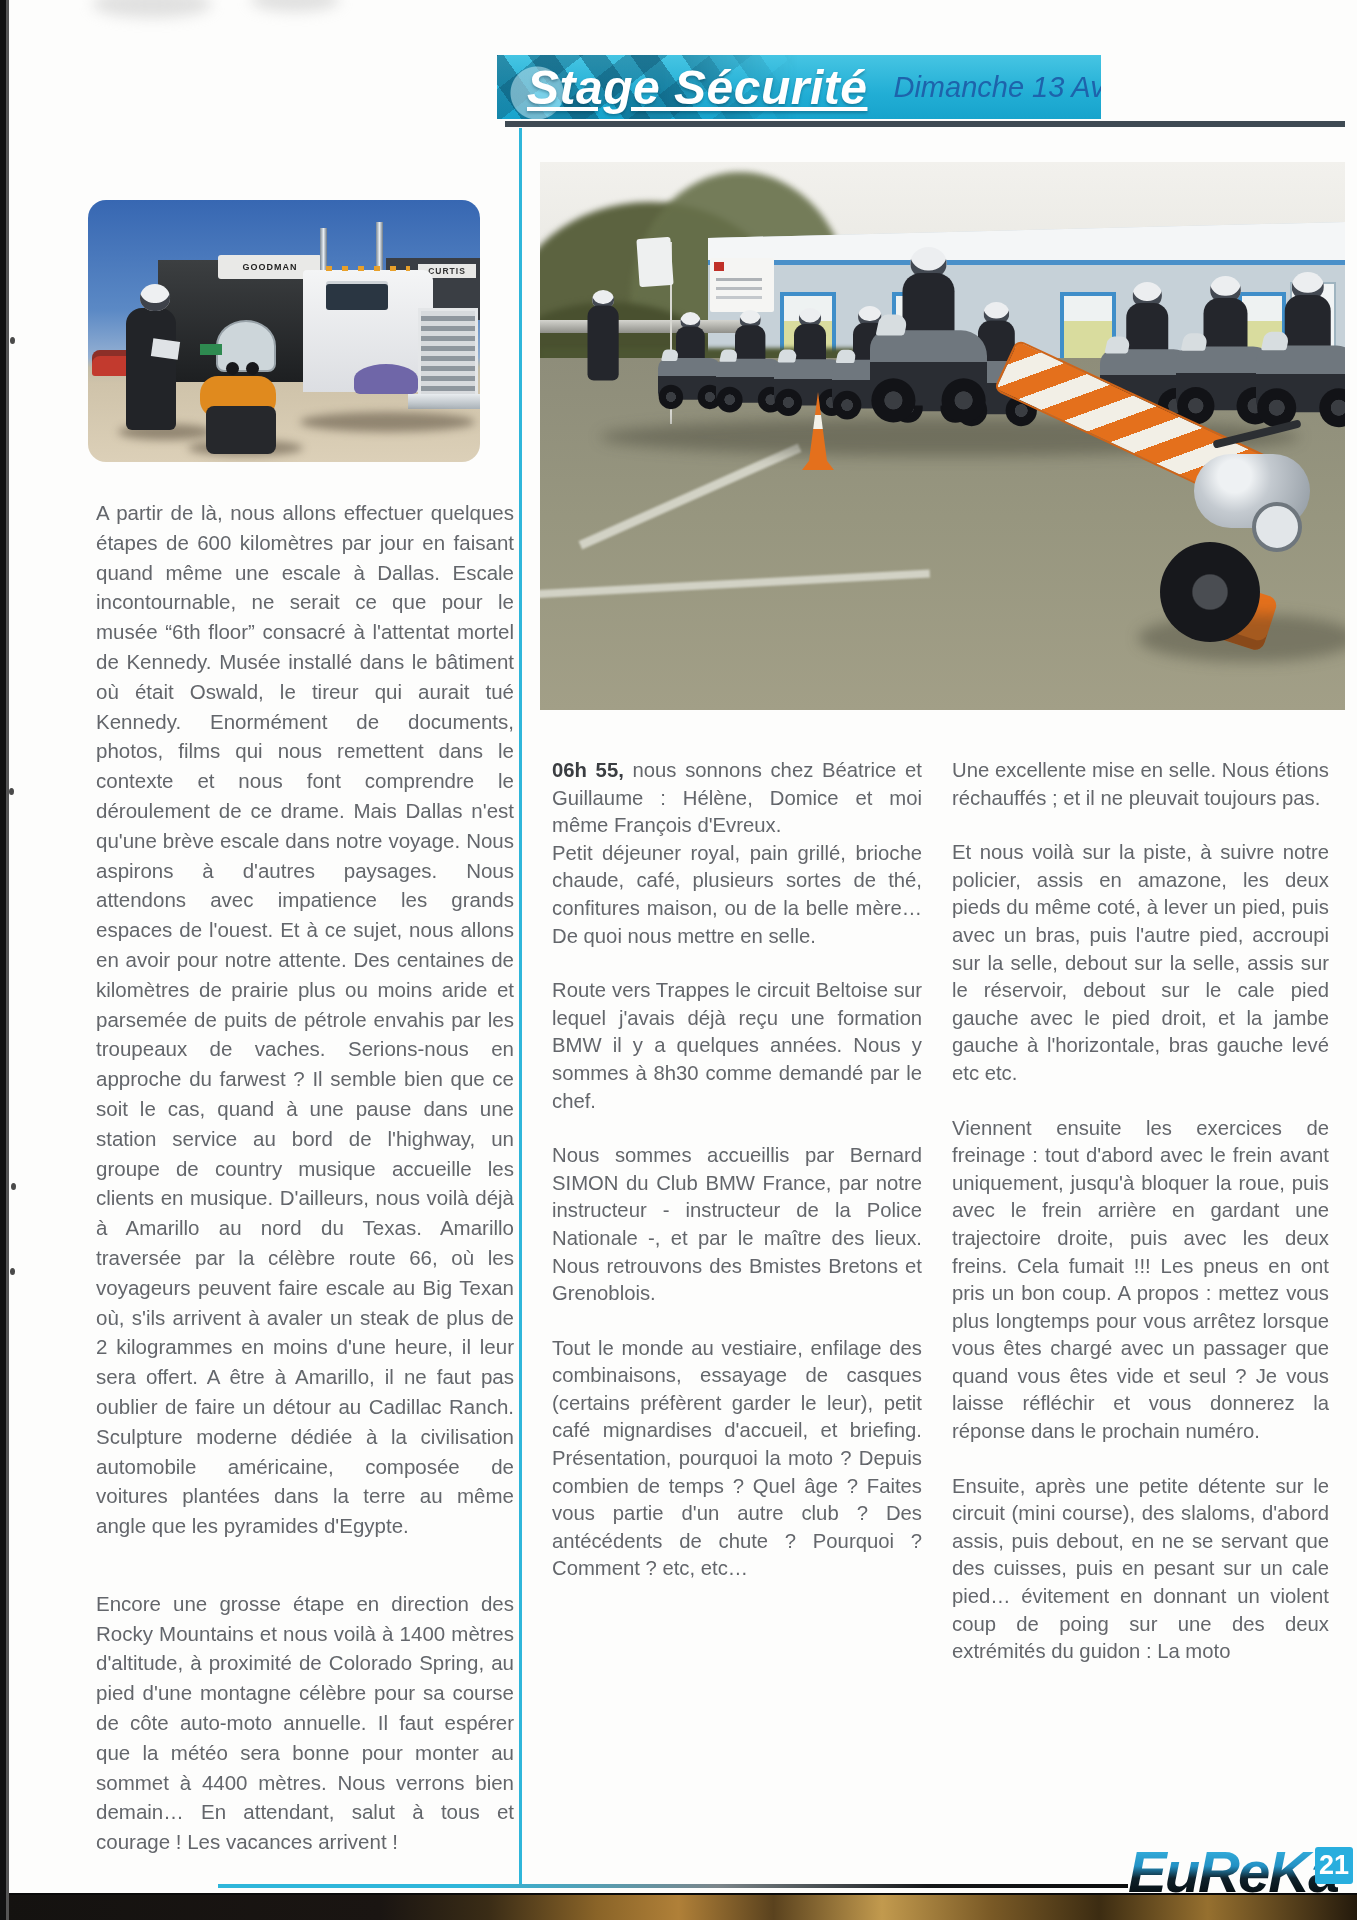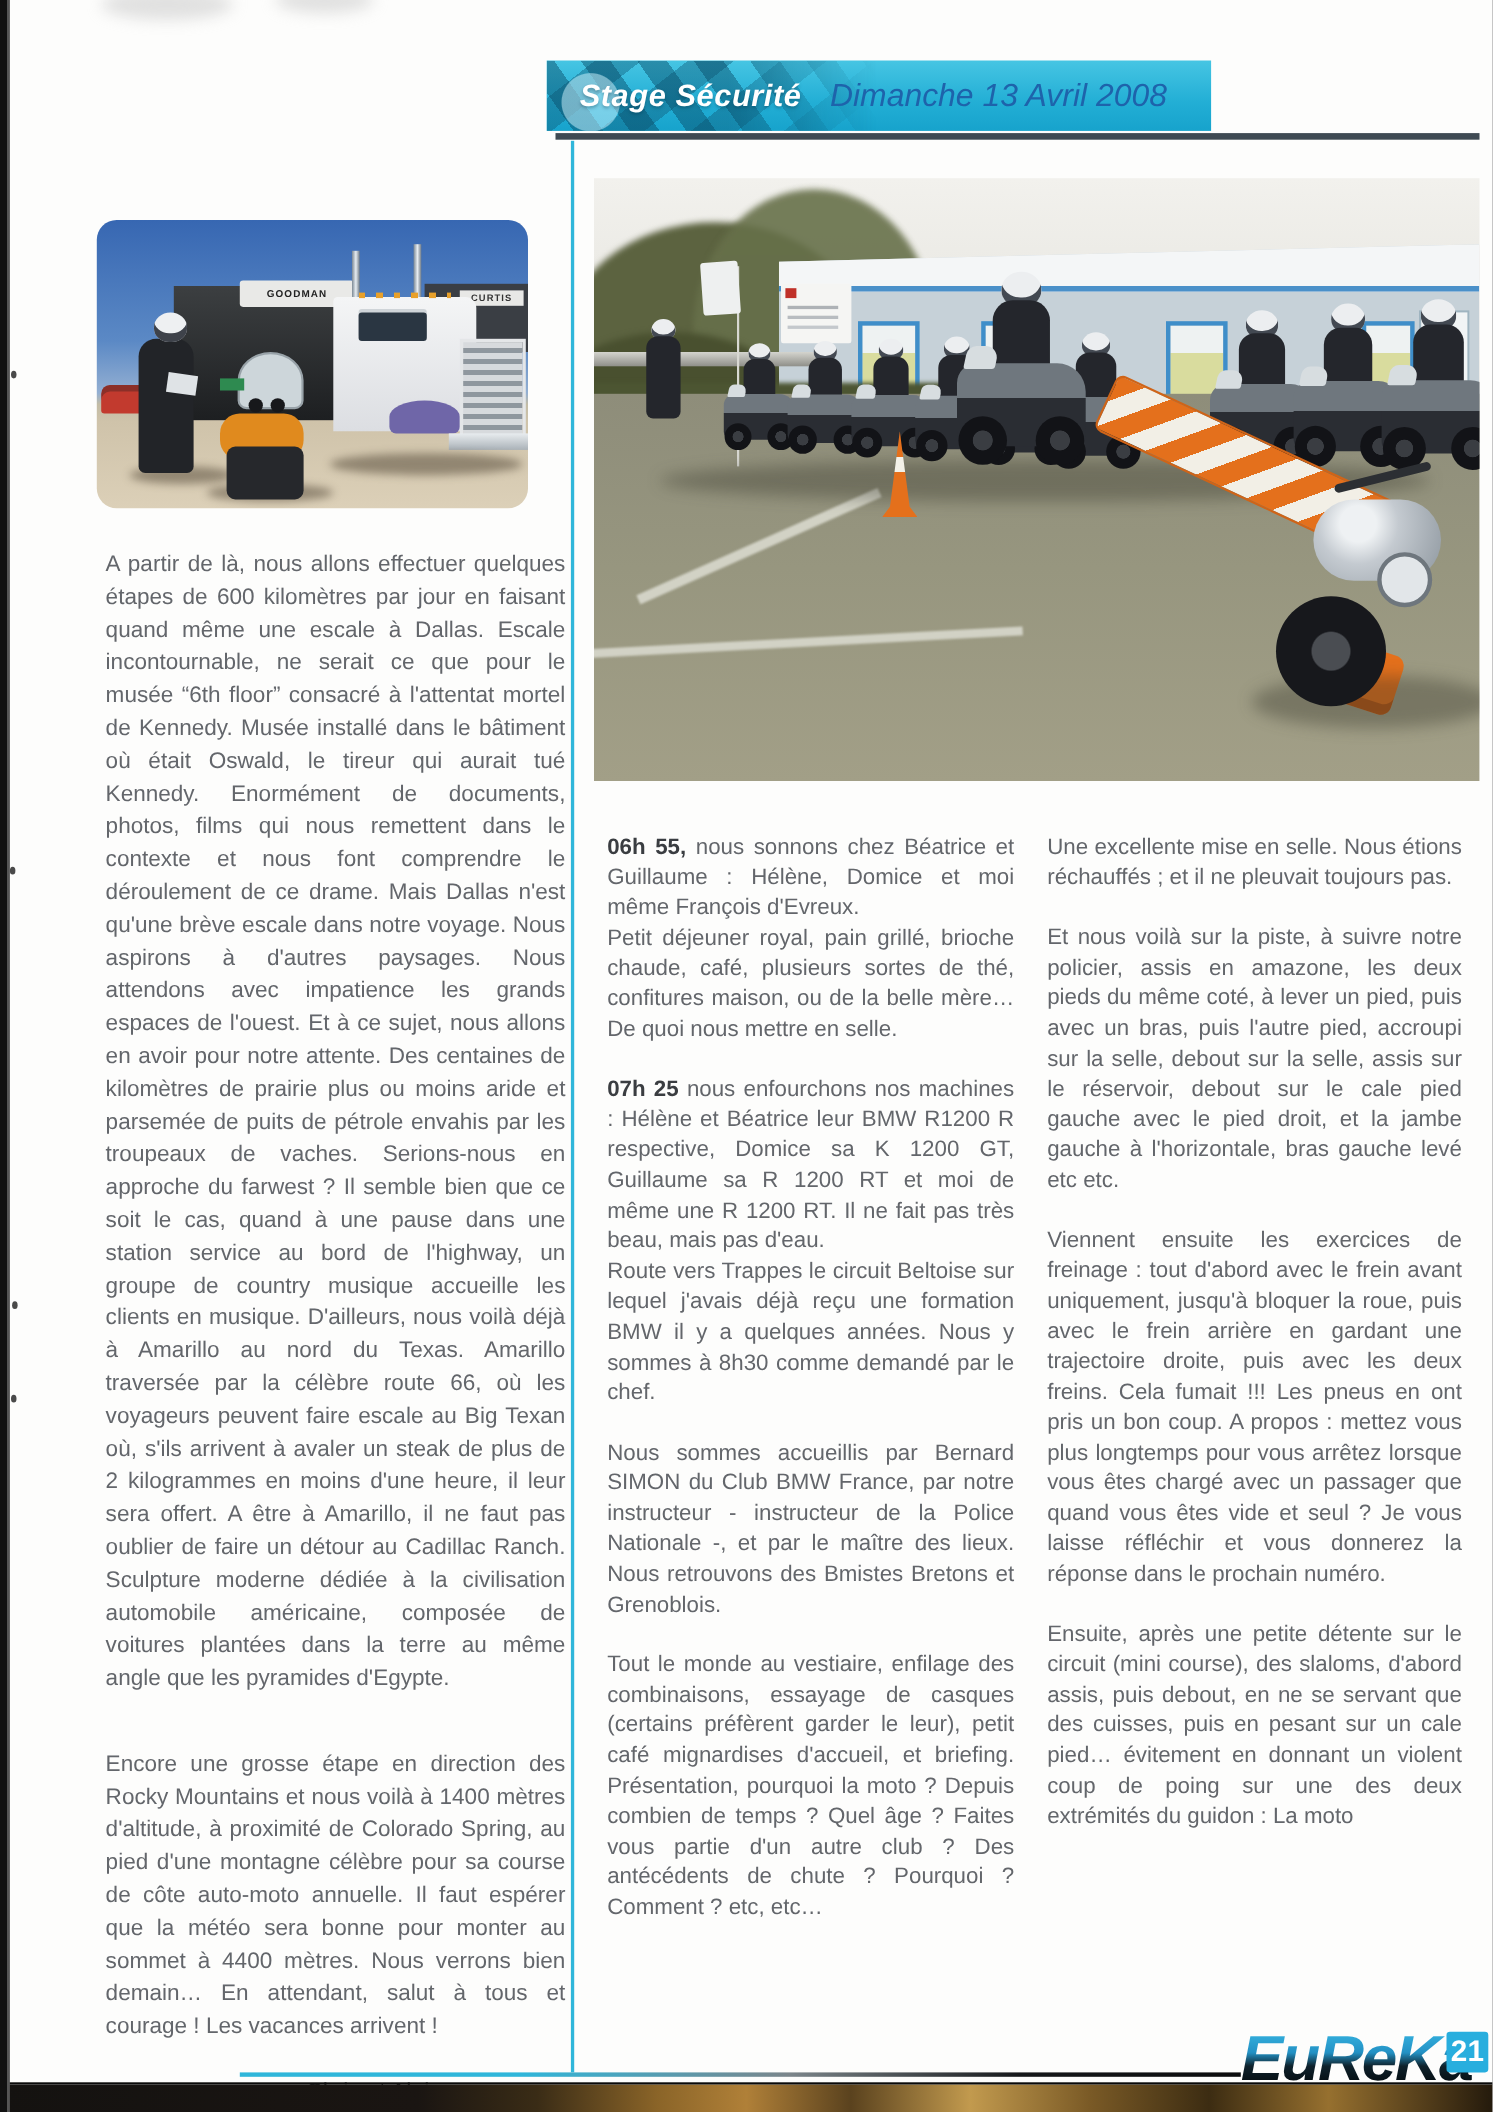--- a/index.html
+++ b/index.html
@@ -26,22 +26,22 @@
   #banner{position:absolute;left:497px;top:55px;width:604px;height:64px;overflow:hidden;
           background:linear-gradient(180deg,#46c5e3 0%,#22aed5 60%,#17a3cc 100%);
           display:flex;align-items:center;}
   #banner .mosaic{position:absolute;left:0;top:0;width:300px;height:100%;
       background:
         radial-gradient(circle at 40px 38px, rgba(210,245,255,.5) 0 26px, rgba(210,245,255,0) 27px),
         repeating-linear-gradient(55deg, rgba(8,64,92,0) 0 20px, rgba(8,74,102,.45) 20px 42px),
         repeating-linear-gradient(-38deg, rgba(0,0,0,0) 0 26px, rgba(16,92,122,.42) 26px 52px);
       -webkit-mask-image:linear-gradient(90deg,#000 55%,transparent 100%);
       mask-image:linear-gradient(90deg,#000 55%,transparent 100%);}
-  .banner-title{position:relative;margin-left:30px;font-size:28px;font-weight:bold;font-style:italic;
-      color:#ffffff;letter-spacing:.5px;text-shadow:0 2px 3px rgba(0,45,65,.35);white-space:nowrap;}
+  .banner-title{position:relative;margin-left:30px;font-size:48px;font-weight:bold;font-style:italic;
+      color:#ffffff;letter-spacing:.5px;text-shadow:0 2px 3px rgba(0,45,65,.35);white-space:nowrap;text-decoration:underline;}
   .banner-date{position:relative;margin-left:26px;font-size:29px;font-style:italic;color:#1e63ab;white-space:nowrap;}
   .under-stripe{position:absolute;left:505px;top:121px;width:840px;height:6px;background:#3f4a53;}
   .vline{position:absolute;left:519px;top:128px;width:3px;height:1756px;background:#2fb6da;}
 
   
   #truck-photo{position:absolute;left:88px;top:200px;width:392px;height:262px;overflow:hidden;
       background:linear-gradient(180deg,#3767b2 0%,#5b89c5 42%,#93afd2 60%,#c3bca6 64%,#cfc3aa 70%,#dcd0b8 100%);border-radius:18px;}
   .tp-ground-shadow{position:absolute;background:rgba(62,52,36,.45);border-radius:50%;filter:blur(4px);}
   .tp-trailer{position:absolute;left:70px;top:60px;width:160px;height:122px;background:linear-gradient(180deg,#3c3f41,#1d1f21);}
   .tp-trailer-label{position:absolute;left:130px;top:55px;width:104px;height:24px;background:#e9e9e7;border-radius:3px;
@@ -274,21 +274,20 @@
       <div class="bar"></div>
       <div class="tank"></div>
       <div class="hl"></div>
       <div class="wheel"></div>
     </div>
   </div>
 
   <div class="col narrow" style="left:552px;top:757px;width:370px;">
     <p class="tight"><span class="lead">06h 55,</span><span> nous sonnons chez Béatrice et Guillaume : Hélène, Domice et moi même François d'Evreux.</span></p>
     <p>Petit déjeuner royal, pain grillé, brioche chaude, café, plusieurs sortes de thé, confitures maison, ou de la belle mère… De quoi nous mettre en selle.</p>
-    <p class="tight"><span class="lead">07h 25</span><span> nous enfourchons nos machines : Hélène et Béatrice leur BMW R1200 R respective, Domice sa K 1200 GT, Guillaume sa R 1200 RT et moi de même une R 1200 RT. Il ne fait pas très beau, mais pas d'eau.</span></p>
     <p>Route vers Trappes le circuit Beltoise sur lequel j'avais déjà reçu une formation BMW il y a quelques années. Nous y sommes à 8h30 comme demandé par le chef.</p>
     <p>Nous sommes accueillis par Bernard SIMON du Club BMW France, par notre instructeur - instructeur de la Police Nationale -, et par le maître des lieux. Nous retrouvons des Bmistes Bretons et Grenoblois.</p>
     <p>Tout le monde au vestiaire, enfilage des combinaisons, essayage de casques (certains préfèrent garder le leur), petit café mignardises d'accueil, et briefing. Présentation, pourquoi la moto ? Depuis combien de temps ? Quel âge ? Faites vous partie d'un autre club ? Des antécédents de chute ? Pourquoi ? Comment ? etc, etc…</p>
   </div>
 
   <div class="col narrow" style="left:952px;top:757px;width:377px;">
     <p>Une excellente mise en selle. Nous étions réchauffés ; et il ne pleuvait toujours pas.</p>
     <p>Et nous voilà sur la piste, à suivre notre policier, assis en amazone, les deux pieds du même coté, à lever un pied, puis avec un bras, puis l'autre pied, accroupi sur la selle, debout sur la selle, assis sur le réservoir, debout sur le cale pied gauche avec le pied droit, et la jambe gauche à l'horizontale, bras gauche levé etc etc.</p>
     <p>Viennent ensuite les exercices de freinage : tout d'abord avec le frein avant uniquement, jusqu'à bloquer la roue, puis avec le frein arrière en gardant une trajectoire droite, puis avec les deux freins. Cela fumait !!! Les pneus en ont pris un bon coup. A propos : mettez vous plus longtemps pour vous arrêtez lorsque vous êtes chargé avec un passager que quand vous êtes vide et seul ? Je vous laisse réfléchir et vous donnerez la réponse dans le prochain numéro.</p>
     <p>Ensuite, après une petite détente sur le circuit (mini course), des slaloms, d'abord assis, puis debout, en ne se servant que des cuisses, puis en pesant sur un cale pied… évitement en donnant un violent coup de poing sur une des deux extrémités du guidon : La moto</p>

